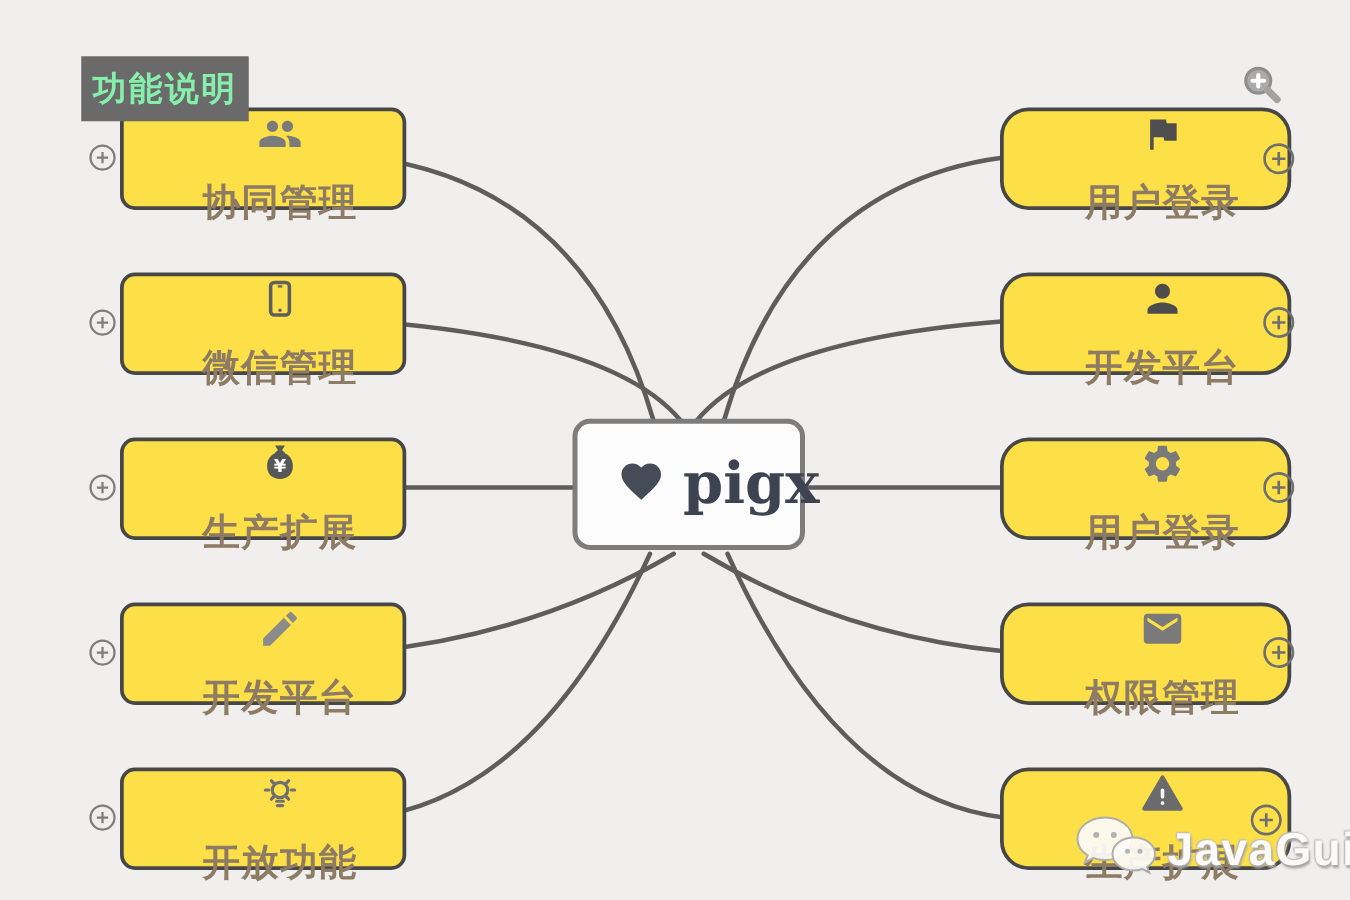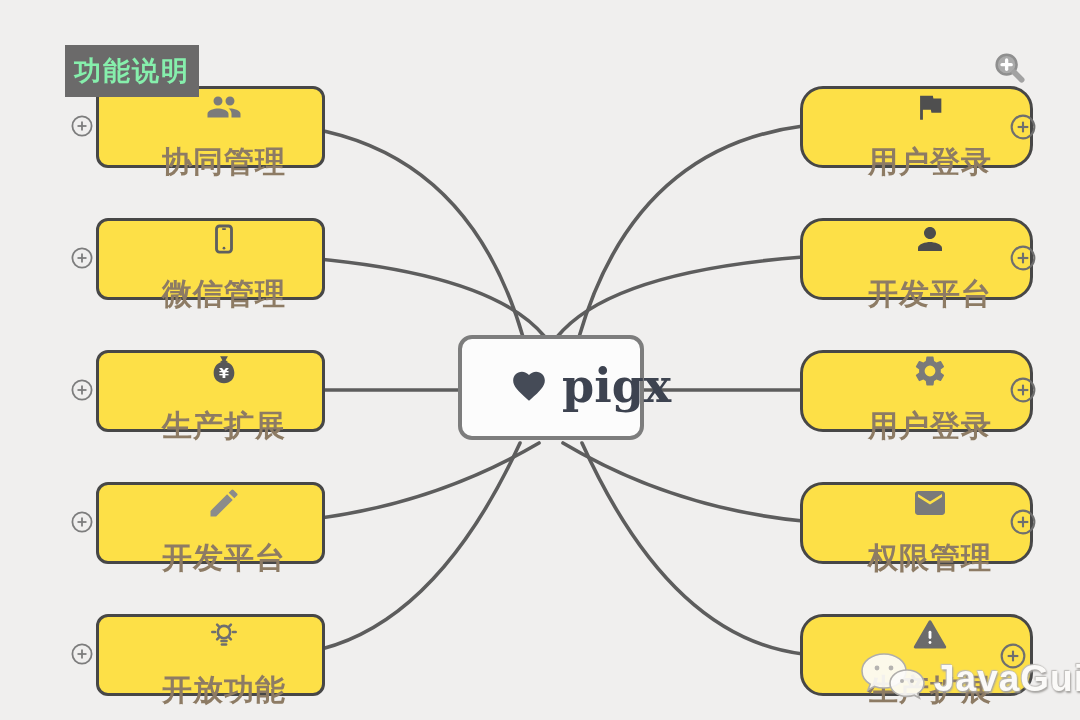--- a/index.html
+++ b/index.html
@@ -30,21 +30,21 @@
   .node.right{left:800px;width:200px;border-radius:23px;}
   .node .nicon{width:36px;height:36px;flex:0 0 auto;display:flex;align-items:center;justify-content:center;}
   .node .nlabel{
     font-size:30px;font-weight:bold;color:#8d7b64;letter-spacing:1px;white-space:nowrap;
   }
 
   .center-node{
     position:absolute;left:458px;top:335px;width:186px;height:105px;z-index:3;
     background:#fcfcfc;border:4px solid #7d7d7d;border-radius:14px;
     box-sizing:border-box;
-    display:flex;align-items:center;justify-content:space-between;gap:14px;
+    display:flex;align-items:center;justify-content:center;gap:14px;
     cursor:pointer;
     padding-left:48px;
   }
   .center-node .clabel{
     font-family:"DejaVu Serif","Liberation Serif",serif;
     font-weight:bold;font-size:46px;color:#3d4350;line-height:1;
     padding-bottom:4px;
   }
 
   .expander{

